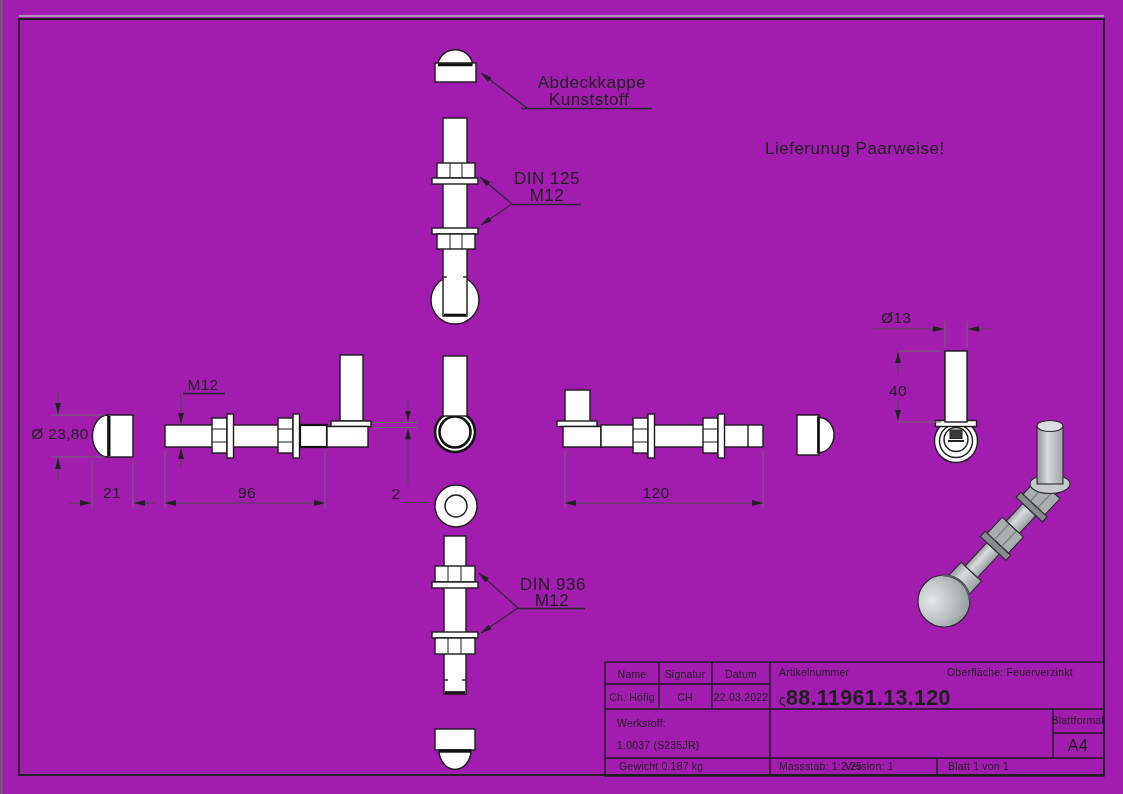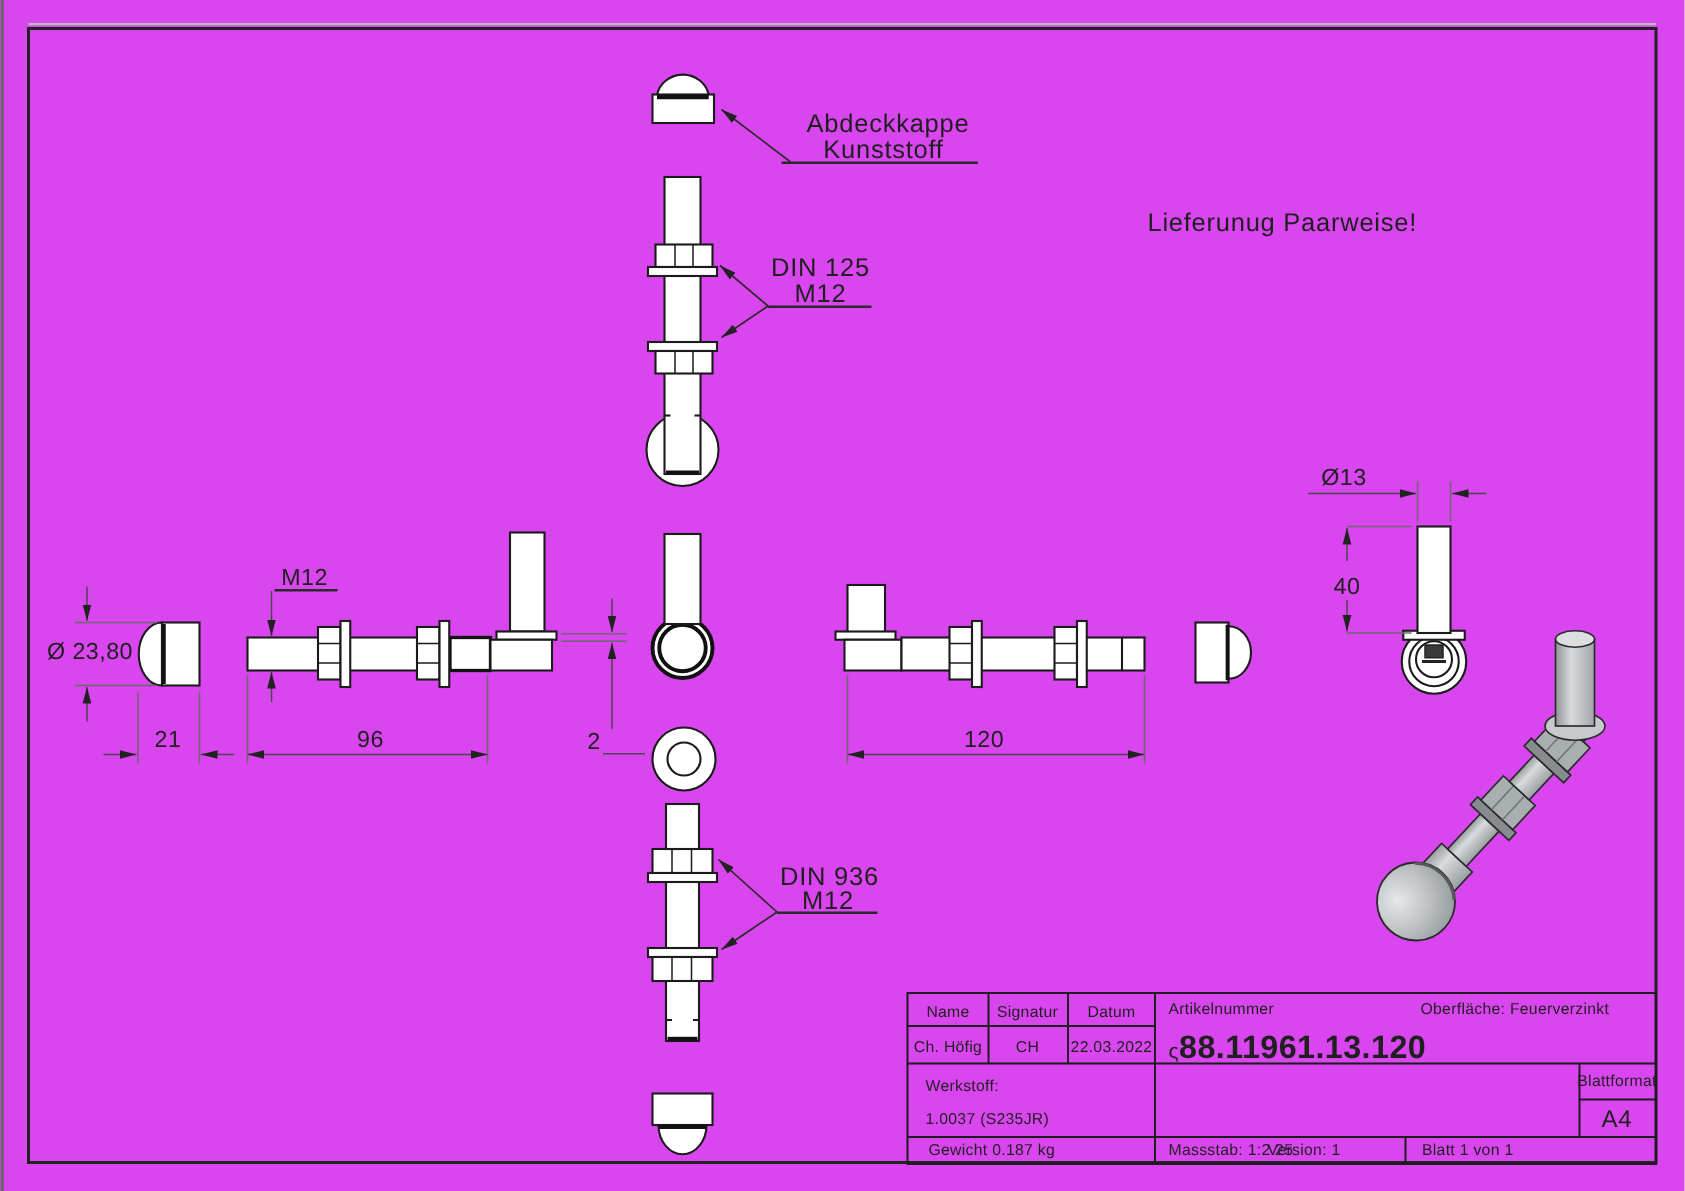--- a/index.html
+++ b/index.html
@@ -1,16 +1,16 @@
 <!DOCTYPE html>
 <html><head>
 <meta charset="utf-8">
 <style>
   html,body{margin:0;padding:0;background:#e9e9e9;}
-  .page{position:relative;width:1123px;height:794px;background:#d946ef;overflow:hidden;
+  .page{position:relative;width:1123px;height:794px;background:#a21caf;overflow:hidden;
         font-family:"Liberation Sans",sans-serif;}
   svg{position:absolute;left:0;top:0;}
   .t{font-family:"Liberation Sans",sans-serif;fill:#1f1f1f;}
   .s15{font-size:15.5px;letter-spacing:.3px;}
   .s17{font-size:17px;letter-spacing:.5px;}
   .s10{font-size:10.5px;letter-spacing:.2px;}
   .s21{font-size:21.5px;font-weight:bold;letter-spacing:.3px;}
   .s15b{font-size:16px;letter-spacing:.5px;}
   .part{stroke:#1b1b1b;stroke-width:1.4;fill:#ffffff;}
   .partln{stroke:#1b1b1b;stroke-width:1.4;fill:none;}

